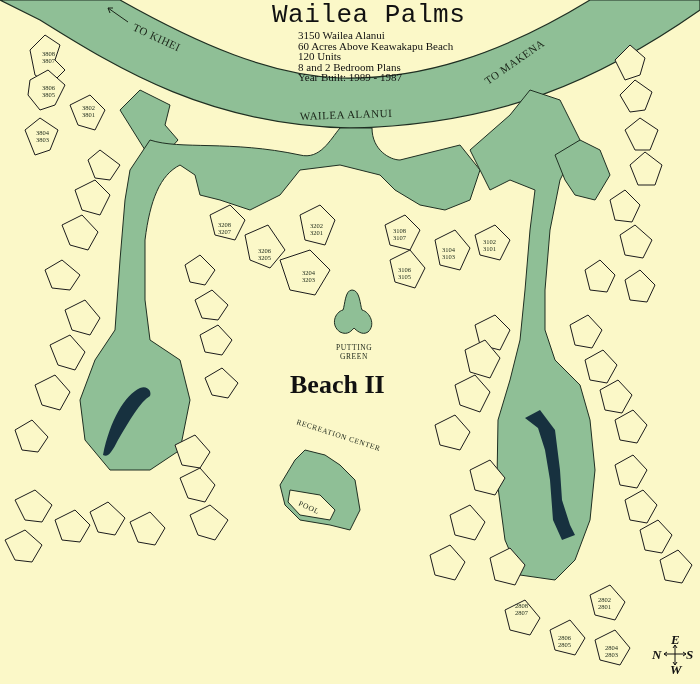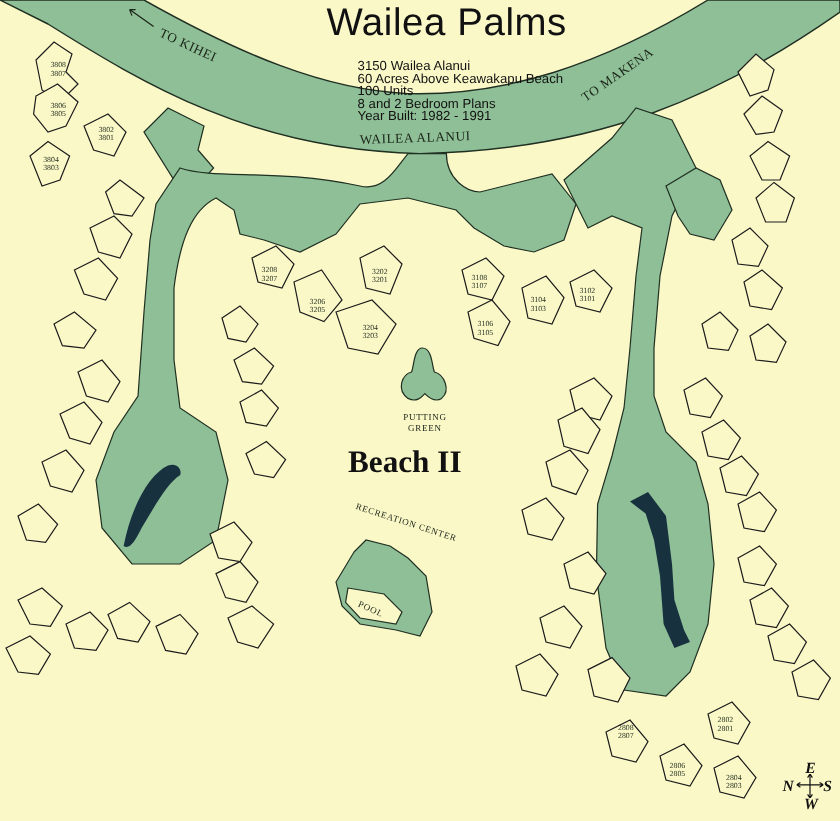--- a/index.html
+++ b/index.html
@@ -1,19 +1,19 @@
 <!DOCTYPE html>
 <html><head>
 <meta charset="utf-8">
 <style>
   html,body{margin:0;padding:0;}
   body{width:700px;height:684px;overflow:hidden;background:#fbf8c8;position:relative;font-family:"Liberation Serif",serif;}
   #map{position:absolute;left:0;top:0;width:700px;height:684px;}
-  .title{position:absolute;left:272px;top:0px;font-family:Liberation Sans, sans-serif;font-size:32px;color:#111;letter-spacing:0.5px;}
-  .info{position:absolute;left:298px;top:30px;font-family:Liberation Sans, sans-serif;font-size:11px;line-height:10.5px;color:#111;margin-top:20px;}
+  .title{position:absolute;left:272px;top:0px;font-family:Liberation Mono, monospace;font-size:26px;color:#111;letter-spacing:0.5px;}
+  .info{position:absolute;left:298px;top:30px;font-family:Liberation Serif, serif;font-size:11px;line-height:10.5px;color:#111;}
   .info div{white-space:nowrap;}
   .phase{position:absolute;left:290px;top:370px;font-family:"Liberation Serif",serif;font-weight:bold;font-size:26px;color:#111;}
   .compass{position:absolute;left:652px;top:632px;width:46px;height:48px;font-family:"Liberation Serif",serif;font-weight:bold;font-style:italic;font-size:13px;color:#111;}
   .compass span{position:absolute;}
   .unit-label{font-family:"Liberation Serif",serif;font-size:6.5px;fill:#1d2a1a;}
   .road-label{font-family:"Liberation Serif",serif;font-size:11px;fill:#1a2418;letter-spacing:0.5px;}
   .facility-label{font-family:"Liberation Serif",serif;font-size:7.5px;fill:#1a2418;letter-spacing:0.6px;}
 </style>
 </head>
 <body>
@@ -160,23 +160,23 @@
   <text class="facility-label" x="336" y="350">PUTTING</text>
   <text class="facility-label" x="340" y="359">GREEN</text>
   <text class="facility-label" transform="translate(296,424) rotate(18)">RECREATION CENTER</text>
   <text class="facility-label" transform="translate(298,505) rotate(25)">POOL</text>
 </svg>
 
 <div class="title">Wailea Palms</div>
 <div class="info">
   <div>3150 Wailea Alanui</div>
   <div>60 Acres Above Keawakapu Beach</div>
-  <div>100 Units</div>
+  <div>120 Units</div>
   <div>8 and 2 Bedroom Plans</div>
-  <div>Year Built: 1982 - 1991</div>
+  <div>Year Built: 1989 - 1987</div>
 </div>
 <div class="phase">Beach II</div>
 
 <div class="compass">
   <span style="left:19px;top:0px;">E</span>
   <span style="left:0px;top:15px;">N</span>
   <span style="left:34px;top:15px;">S</span>
   <span style="left:18px;top:30px;">W</span>
   <svg style="position:absolute;left:10px;top:13px;" width="26" height="20">
     <path d="M2,9 L24,9 M13,0 L13,20 M2,9 L5,7 M2,9 L5,11 M24,9 L21,7 M24,9 L21,11 M13,0 L11,3 M13,0 L15,3 M13,20 L11,17 M13,20 L15,17" stroke="#111" stroke-width="1" fill="none"></path>

